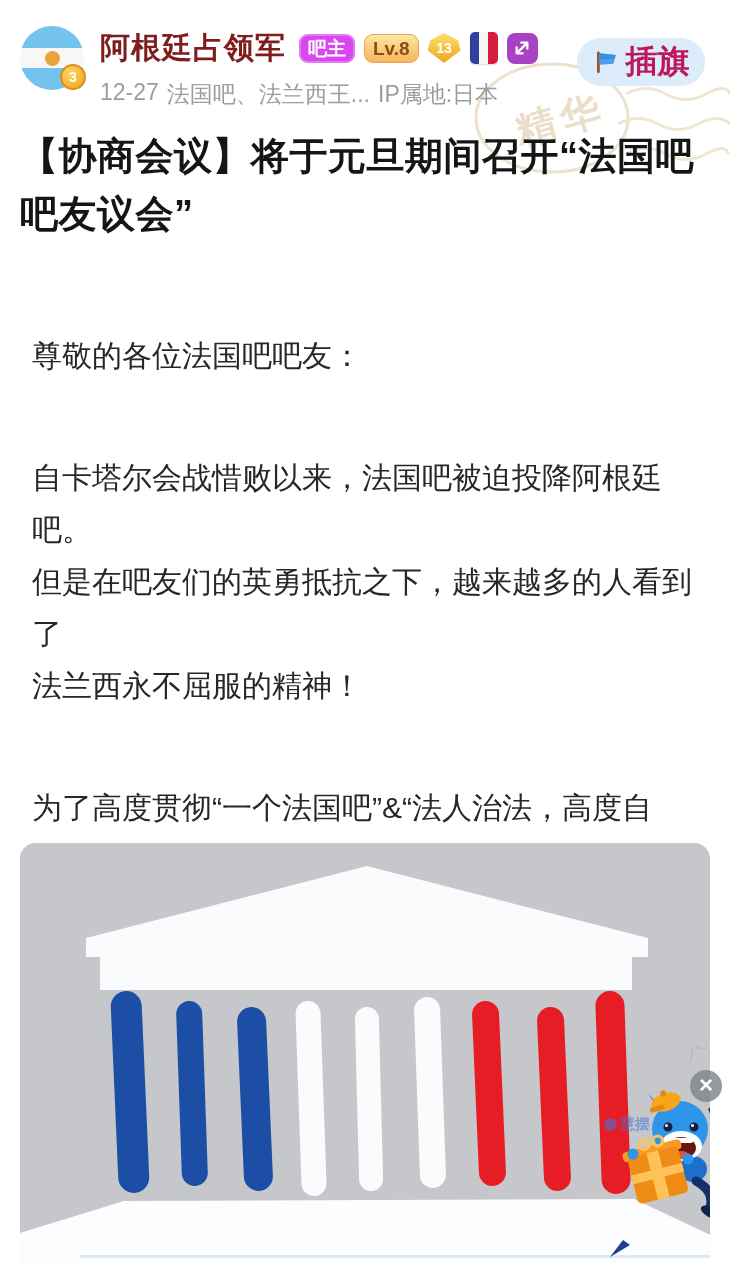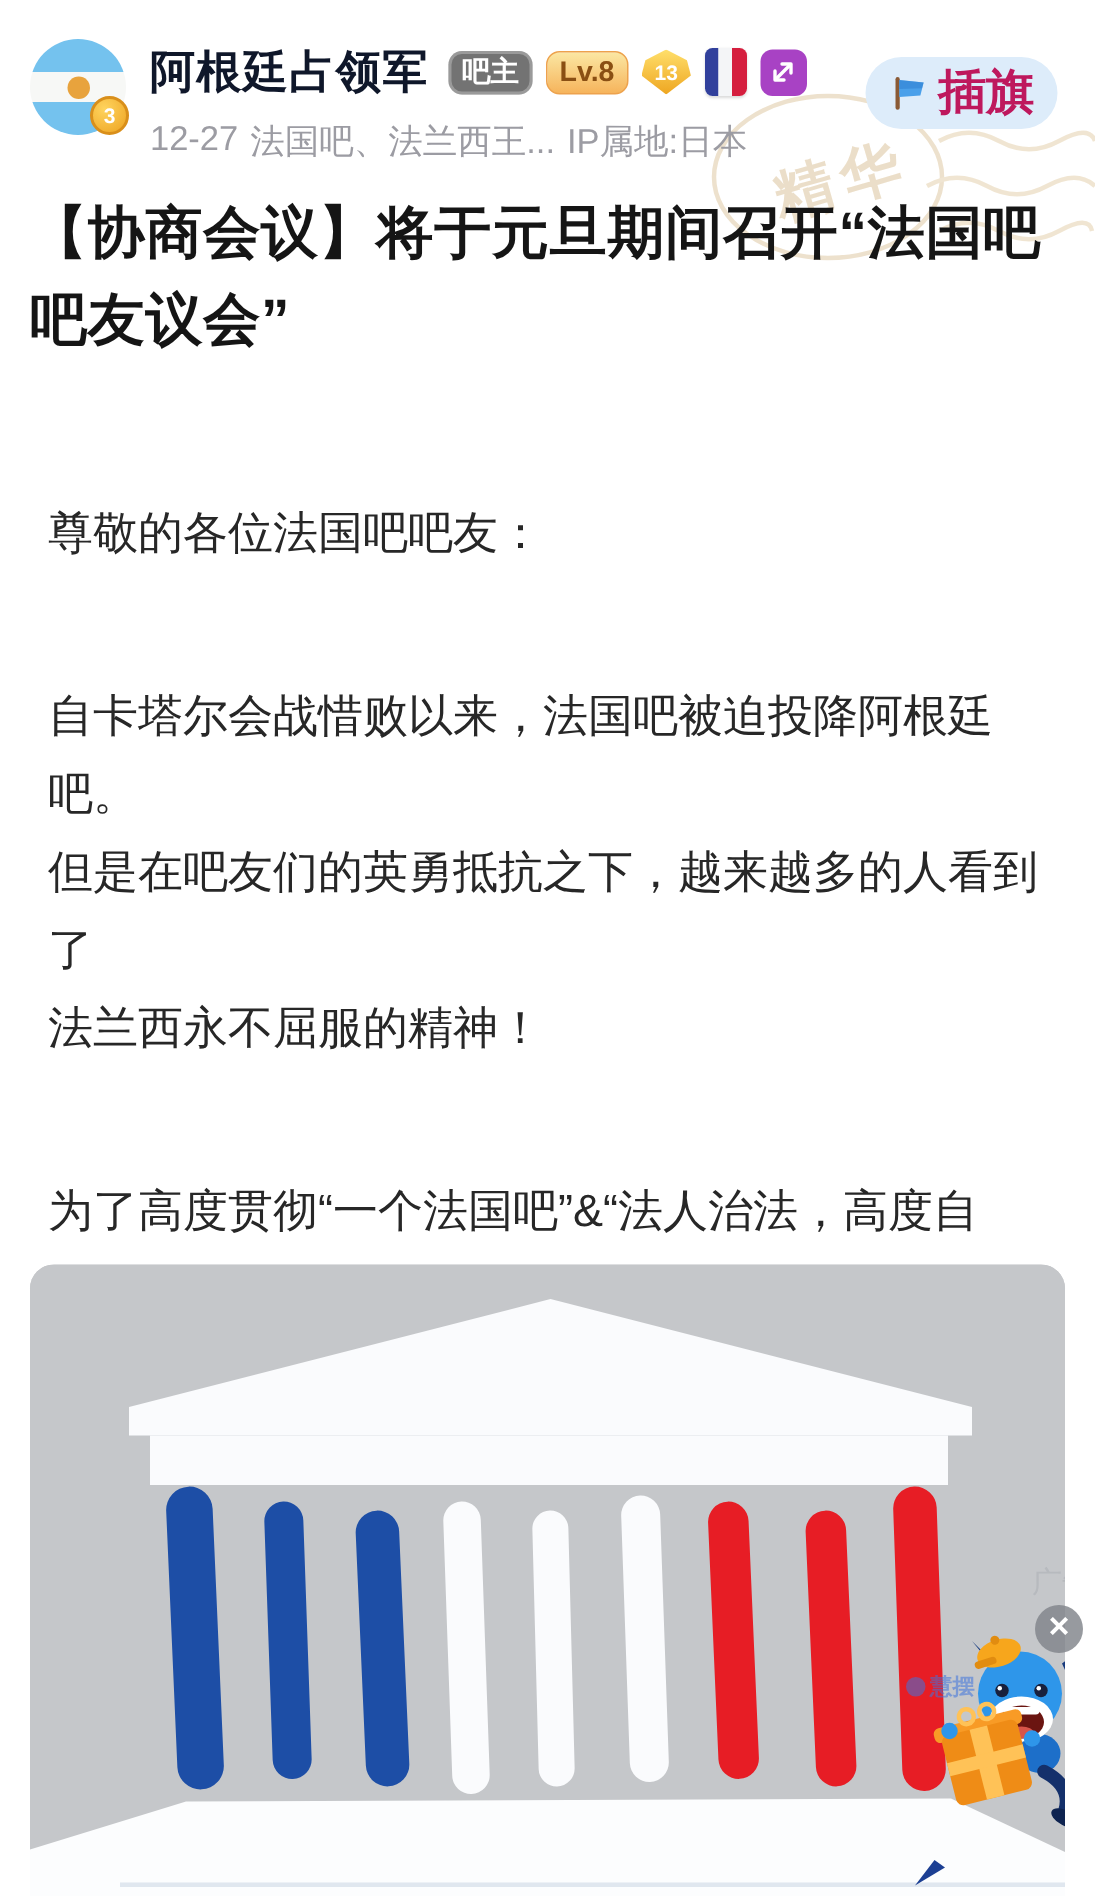--- a/index.html
+++ b/index.html
@@ -12,22 +12,22 @@
   .avatar .band-top, .avatar .band-bottom { position:absolute; left:0; width:100%; height:34%; background:#74c2ee; }
   .avatar .band-top { top:0; }
   .avatar .band-bottom { bottom:0; }
   .avatar .band-mid { position:absolute; left:0; top:34%; width:100%; height:32%; background:#f7f8f6; }
   .avatar .sun { position:absolute; left:50%; top:50%; width:15px; height:15px; margin:-7px 0 0 -7px; border-radius:50%; background:#e8a33d; }
   .avatar-medal { position:absolute; left:60px; top:64px; width:26px; height:26px; border-radius:50%; z-index:4;
     background:radial-gradient(circle at 35% 30%, #ffd45e, #eda321); border:2px solid #d98f1a;
     color:#ffffff; font-size:14px; font-weight:bold; text-align:center; line-height:22px; }
 
   .name-row { position:absolute; left:100px; top:30px; height:36px; display:flex; align-items:center; gap:9px; z-index:3; }
-  .username { font-size:30px; font-weight:700; color:#0f172a; letter-spacing:1px; margin-right:4px; }
-  .badge-role { height:29px; padding:0 9px; border-radius:9px; background:#737373; box-shadow:inset 0 0 0 2px rgba(255,255,255,.28);
+  .username { font-size:30px; font-weight:700; color:#7f1d1d; letter-spacing:1px; margin-right:4px; }
+  .badge-role { height:29px; padding:0 9px; border-radius:9px; background:#d946ef; box-shadow:inset 0 0 0 2px rgba(255,255,255,.28);
     color:#fff; font-size:19px; font-weight:700; line-height:29px; }
   .badge-level { height:29px; padding:0 8px; border-radius:9px; background:linear-gradient(180deg,#fbe7a3,#f6b45c);
     border:1px solid #eda24d; color:#8a4f13; font-size:19px; font-weight:700; line-height:27px; }
   .badge-gem { width:33px; height:30px; background:linear-gradient(180deg,#ffdf6b,#eea621);
     clip-path:polygon(50% 0, 92% 24%, 100% 58%, 50% 100%, 0 58%, 8% 24%);
     color:#fff; font-size:14px; font-weight:700; text-align:center; line-height:30px; }
   .badge-flag { width:28px; height:32px; border-radius:5px; overflow:hidden; display:flex; box-shadow:0 1px 2px rgba(0,0,0,.15); }
   .badge-flag i { flex:1; }
   .badge-flag .b { background:#31409c; } .badge-flag .w { background:#f4f5f7; } .badge-flag .r { background:#d51e3e; }
   .badge-purple { width:31px; height:31px; border-radius:8px; background:#a842c4; display:flex; align-items:center; justify-content:center; }

